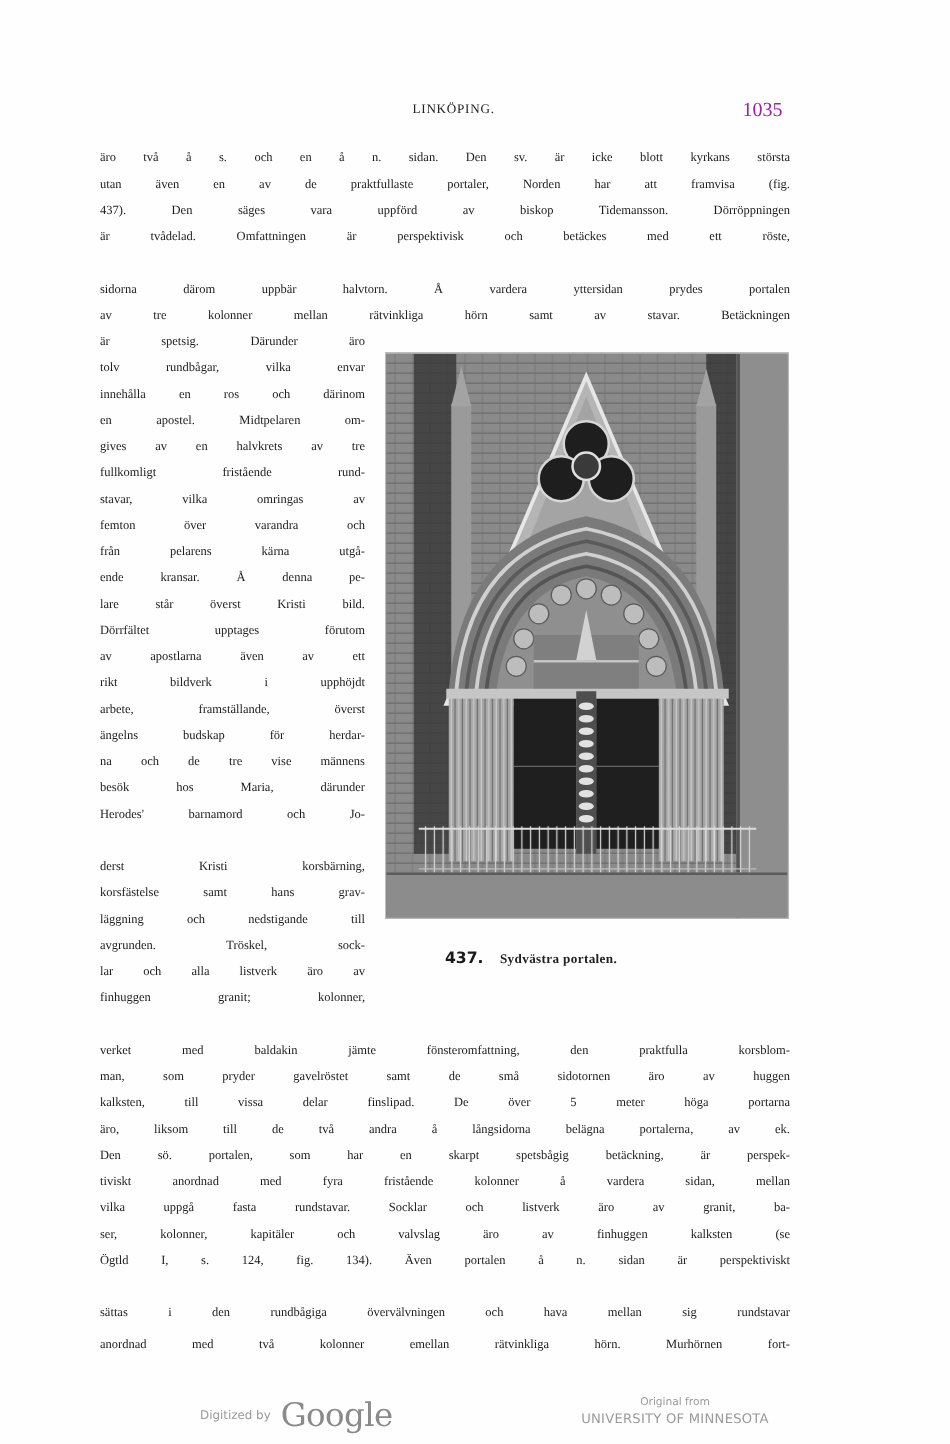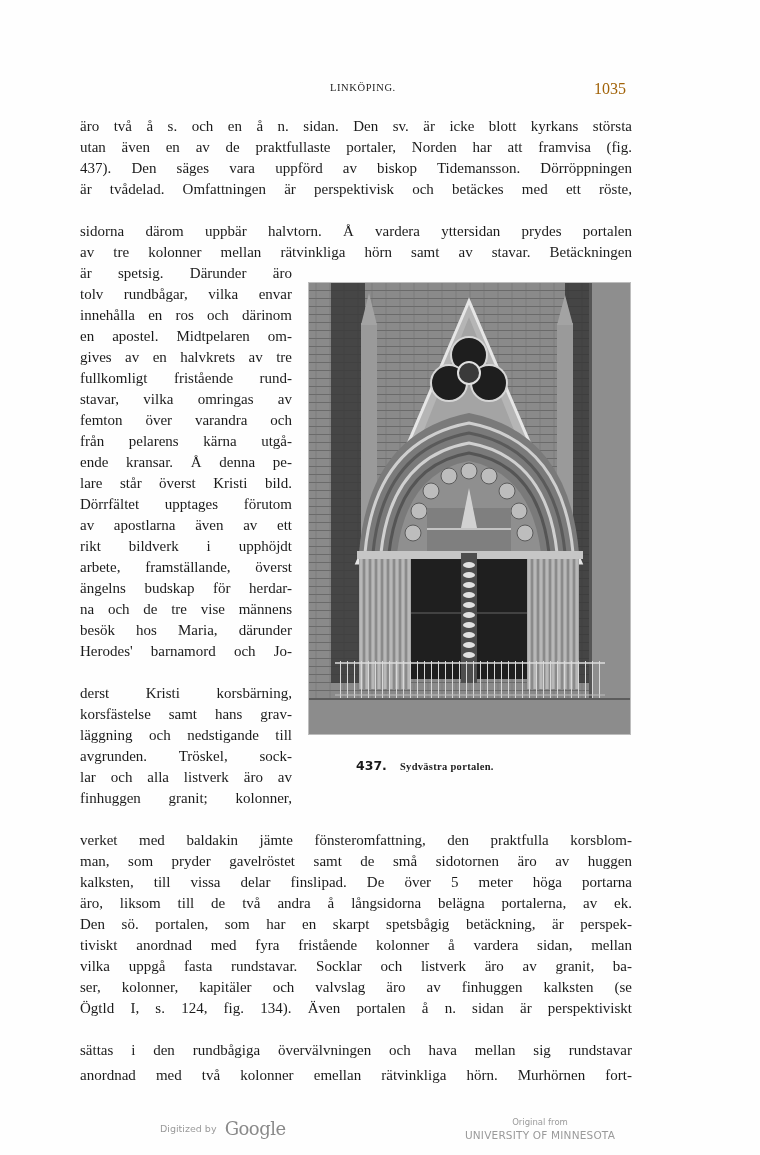--- a/index.html
+++ b/index.html
@@ -37,29 +37,29 @@
       letter-spacing: 0.6px;
       font-variant: small-caps;
       color: #222;
     }
     .page-number {
       position: absolute;
       left: 594px;
       top: 0px;
       font-family: "Liberation Serif", serif;
       font-size: 16px;
-      color: #a16207;
+      color: #a21caf;
     }
     .line {
       position: absolute;
       left: 80px;
       height: 21px;
       line-height: 21px;
       font-family: "Liberation Serif", serif;
-      font-size: 15px;
+      font-size: 10px;
       white-space: nowrap;
       text-align: justify;
       text-align-last: justify;
       color: #1b1b1b;
     }
     .line.full { width: 552px; }
     .line.narrow { width: 212px; }
 
     .figure {
       position: absolute;
@@ -105,21 +105,21 @@
       white-space: nowrap;
     }
     .digitized-label {
       font-family: "DejaVu Sans", sans-serif;
       font-size: 9.5px;
       color: #9a9a9a;
       vertical-align: middle;
     }
     .google-logo {
       font-family: "DejaVu Serif", serif;
-      font-size: 18px;
+      font-size: 26px;
       color: #8a8a8a;
       vertical-align: middle;
       margin-left: 3px;
       letter-spacing: -0.5px;
     }
     .footer-right {
       position: absolute;
       left: 440px;
       top: 1116px;
       width: 200px;

